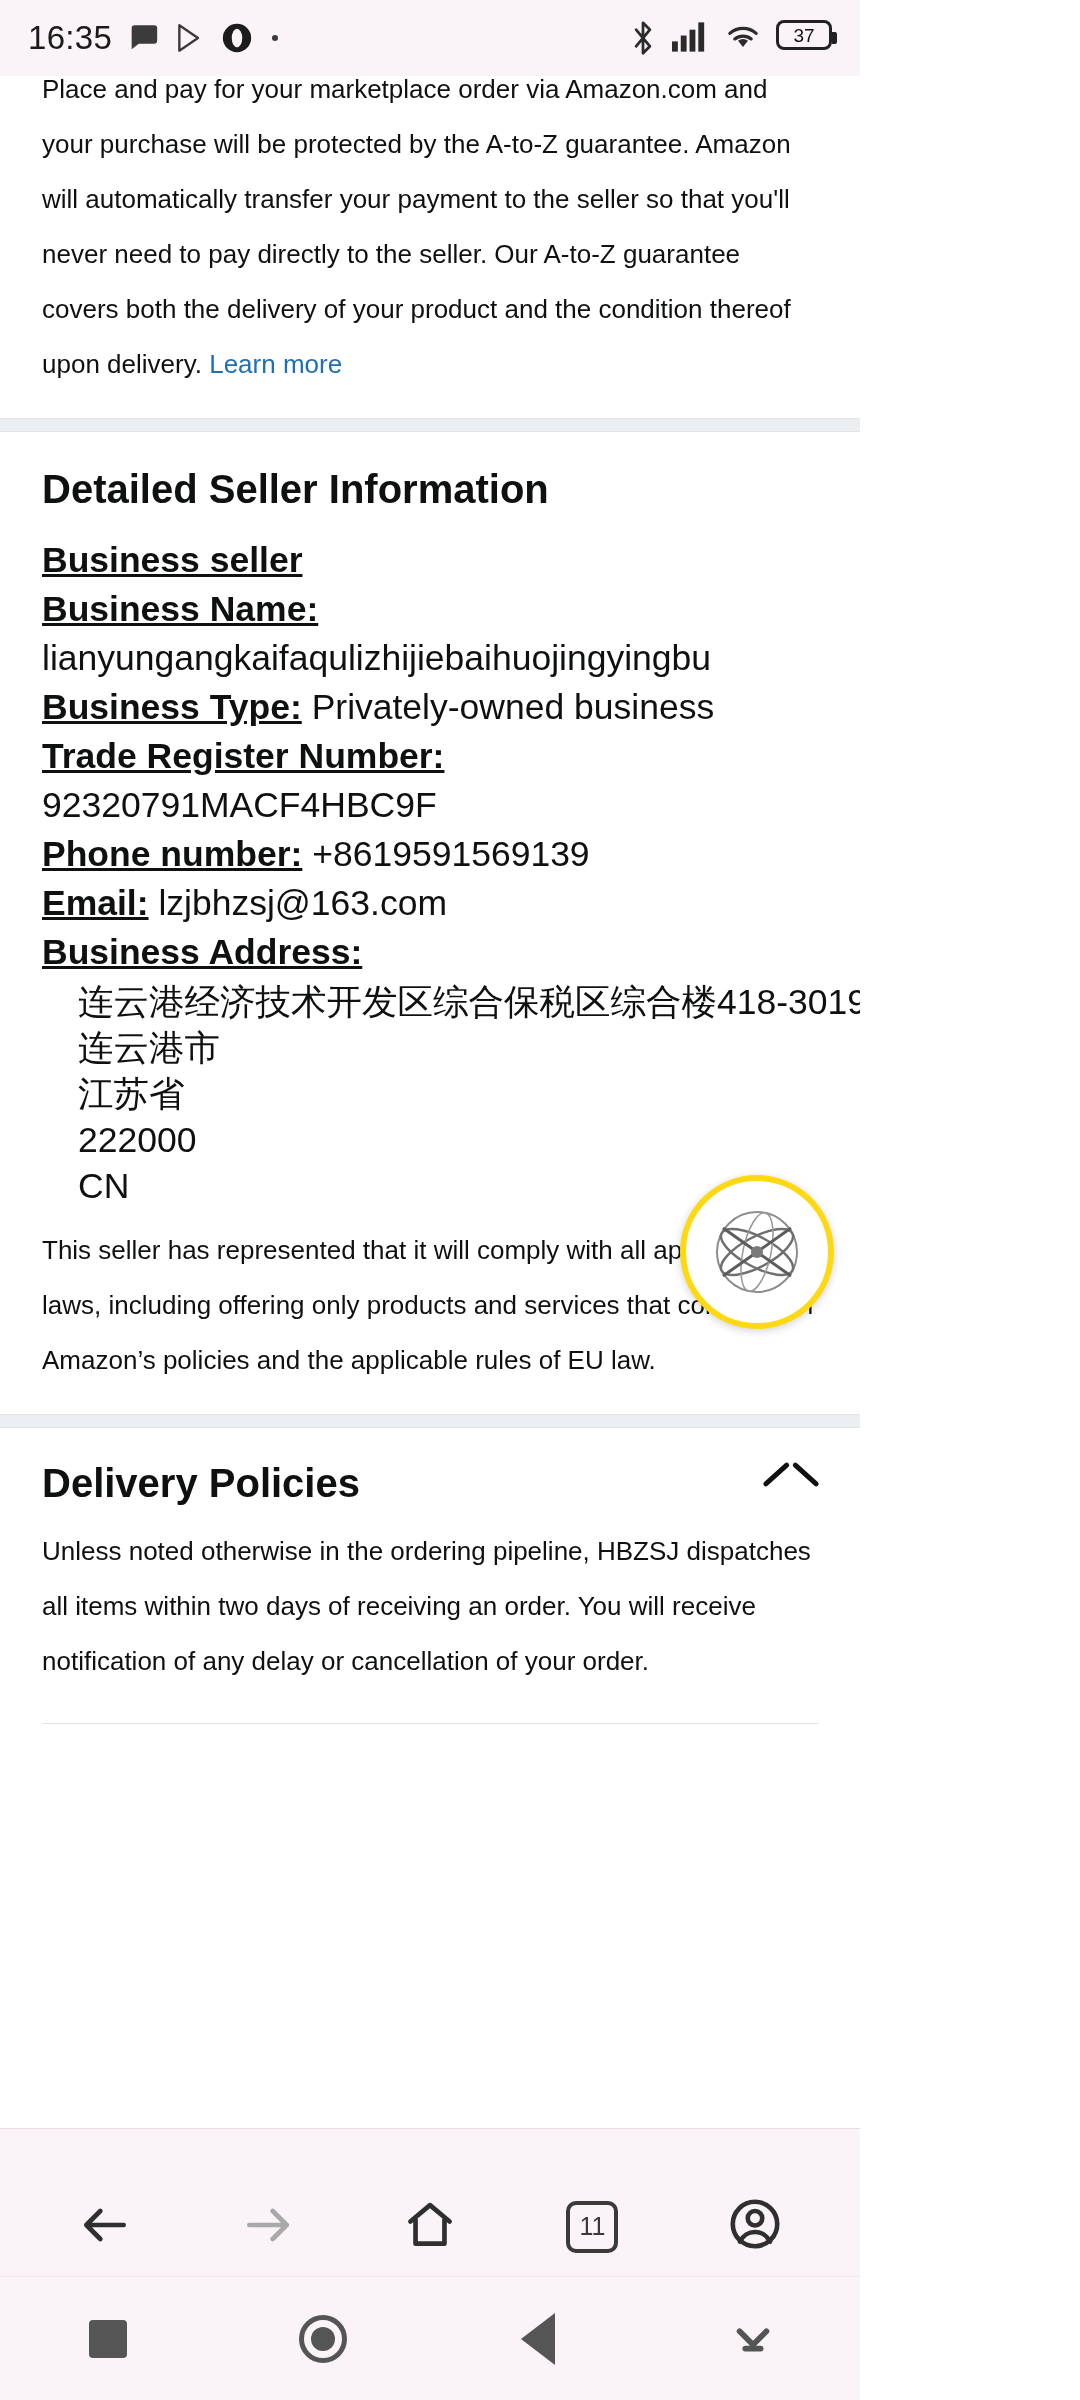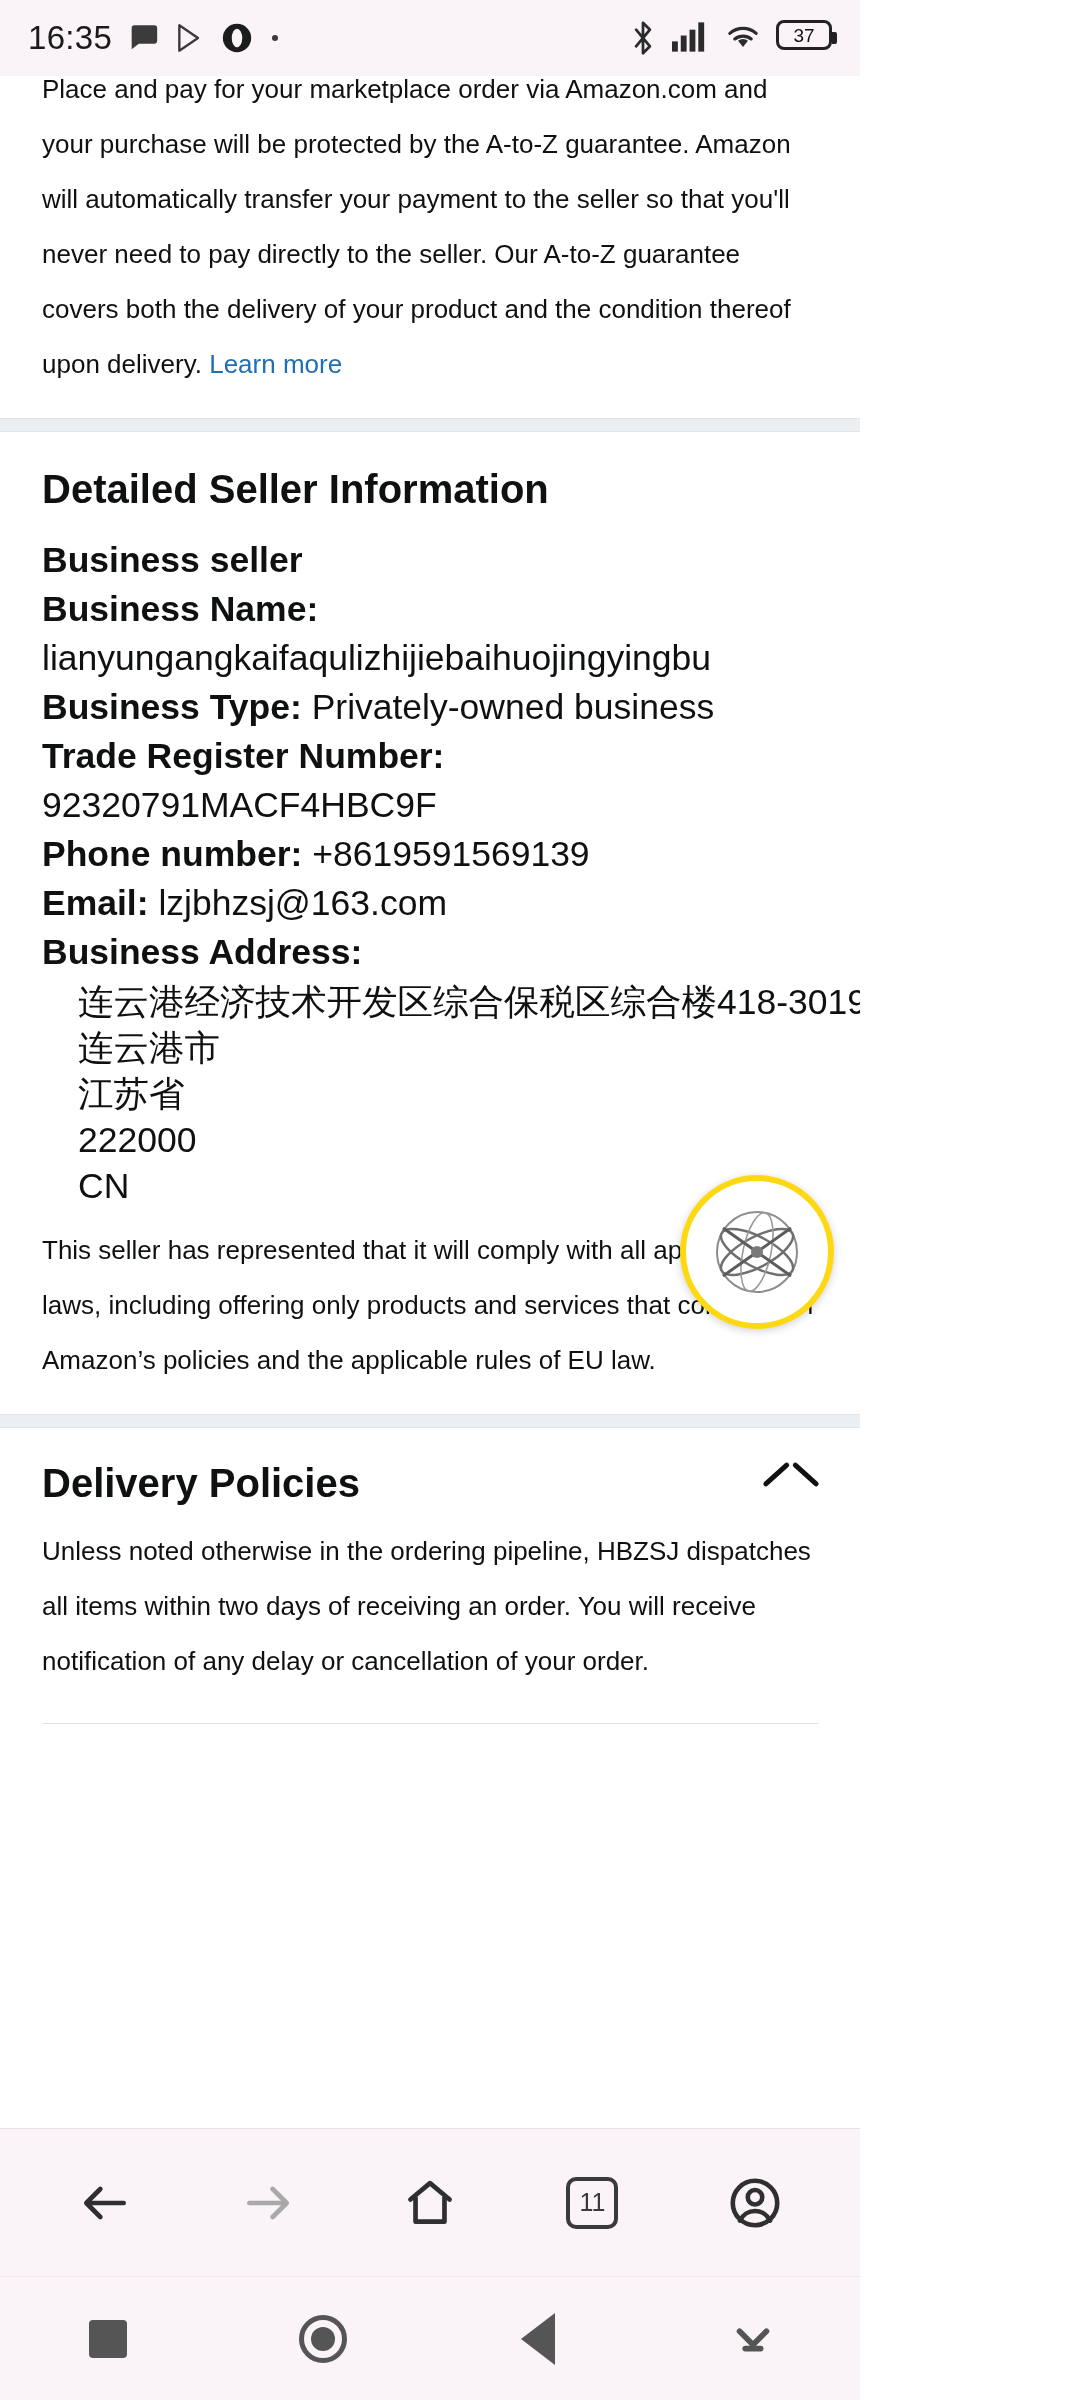--- a/index.html
+++ b/index.html
@@ -110,21 +110,21 @@
     font-weight: 700;
     color: #0f1111;
     margin: 32px 0 22px 0;
   }
 
   .kv {
     font-size: 35.5px;
     line-height: 49px;
     color: #0f1111;
   }
-  .kv b { font-weight: 700; }
+  .kv b { font-weight: 700; text-decoration: underline; }
 
   .addr-lines {
     margin-top: 2px;
   }
   .addr-lines div {
     font-size: 35.5px;
     line-height: 46px;
     color: #0f1111;
     padding-left: 36px;
     white-space: nowrap;
@@ -190,21 +190,21 @@
     border-top: 1px solid #e6dee4;
     display: flex;
     align-items: center;
     justify-content: space-around;
     padding: 0 24px;
   }
   .bb-item {
     width: 120px;
     height: 100px;
     display: flex;
-    align-items: center;
+    align-items: flex-end;
     justify-content: center;
   }
   .tab-count {
     width: 52px;
     height: 52px;
     border: 4px solid #3a3a3a;
     border-radius: 10px;
     display: flex;
     align-items: center;
     justify-content: center;

